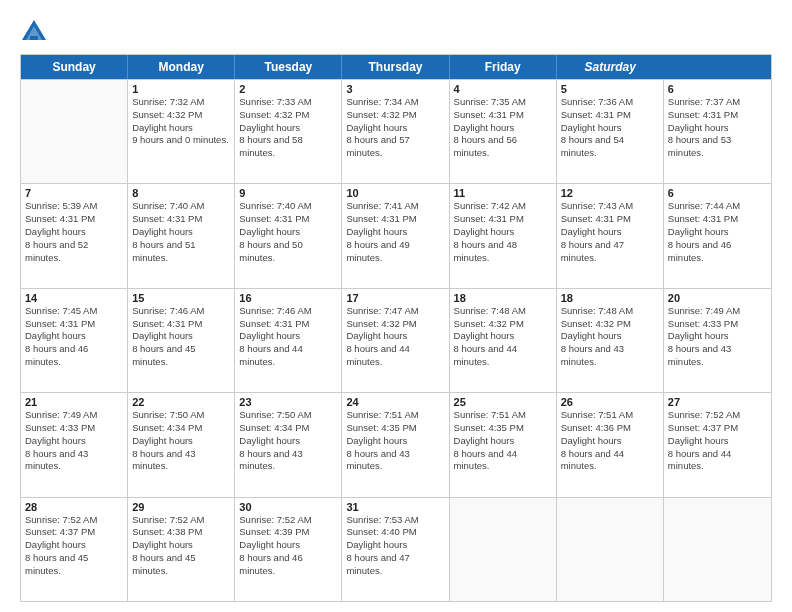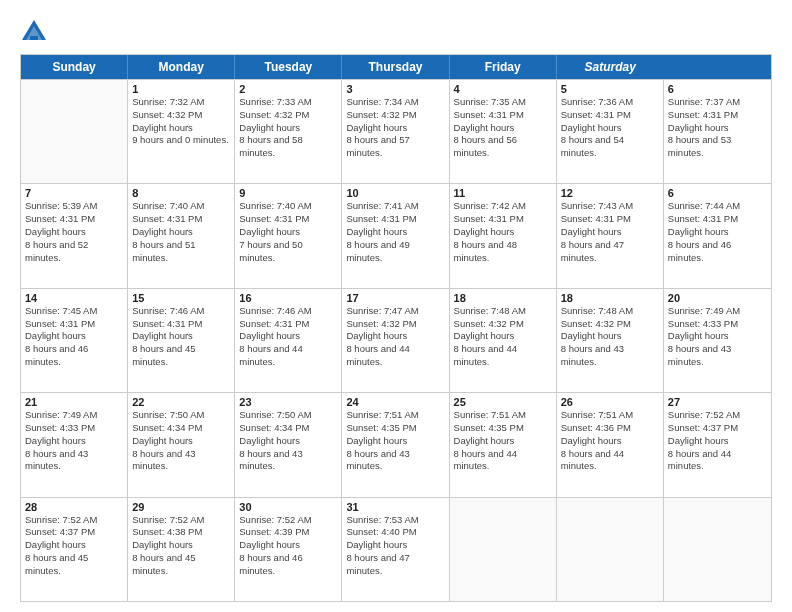--- a/index.html
+++ b/index.html
@@ -174,21 +174,21 @@
           <div class="cal-cell">
             <div class="day-num">7</div>
             <div class="day-info"><span>Sunrise: 5:39 AM</span><br><span>Sunset: 4:31 PM</span><br><span>Daylight hours</span><br><span>8 hours and 52 minutes.</span></div>
           </div>
           <div class="cal-cell">
             <div class="day-num">8</div>
             <div class="day-info"><span>Sunrise: 7:40 AM</span><br><span>Sunset: 4:31 PM</span><br><span>Daylight hours</span><br><span>8 hours and 51 minutes.</span></div>
           </div>
           <div class="cal-cell">
             <div class="day-num">9</div>
-            <div class="day-info"><span>Sunrise: 7:40 AM</span><br><span>Sunset: 4:31 PM</span><br><span>Daylight hours</span><br><span>7 hours and 50 minutes.</span></div>
+            <div class="day-info"><span>Sunrise: 7:40 AM</span><br><span>Sunset: 4:31 PM</span><br><span>Daylight hours</span><br><span>8 hours and 50 minutes.</span></div>
           </div>
           <div class="cal-cell">
             <div class="day-num">10</div>
             <div class="day-info"><span>Sunrise: 7:41 AM</span><br><span>Sunset: 4:31 PM</span><br><span>Daylight hours</span><br><span>8 hours and 49 minutes.</span></div>
           </div>
           <div class="cal-cell">
             <div class="day-num">11</div>
             <div class="day-info"><span>Sunrise: 7:42 AM</span><br><span>Sunset: 4:31 PM</span><br><span>Daylight hours</span><br><span>8 hours and 48 minutes.</span></div>
           </div>
           <div class="cal-cell">

